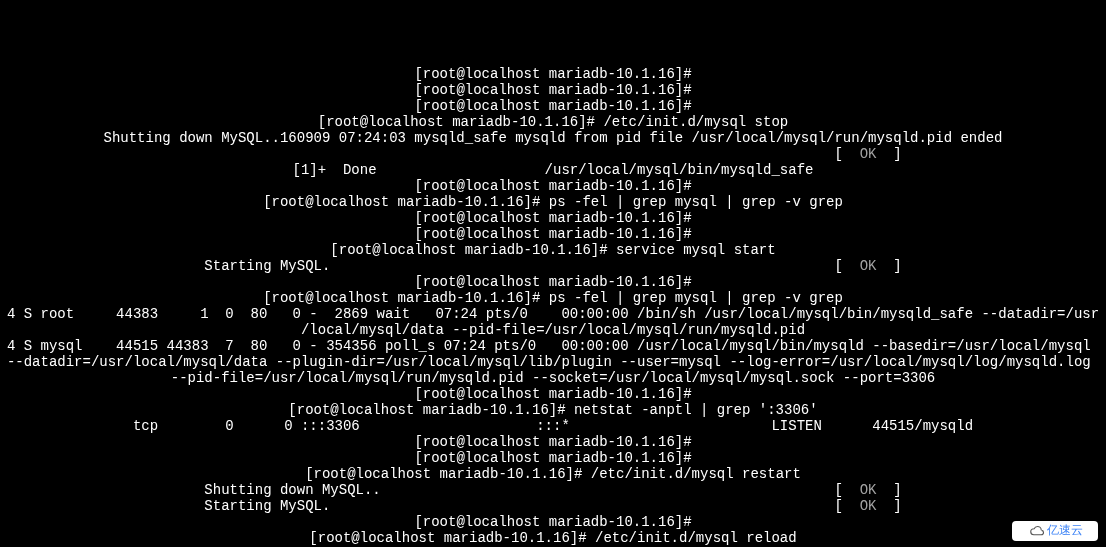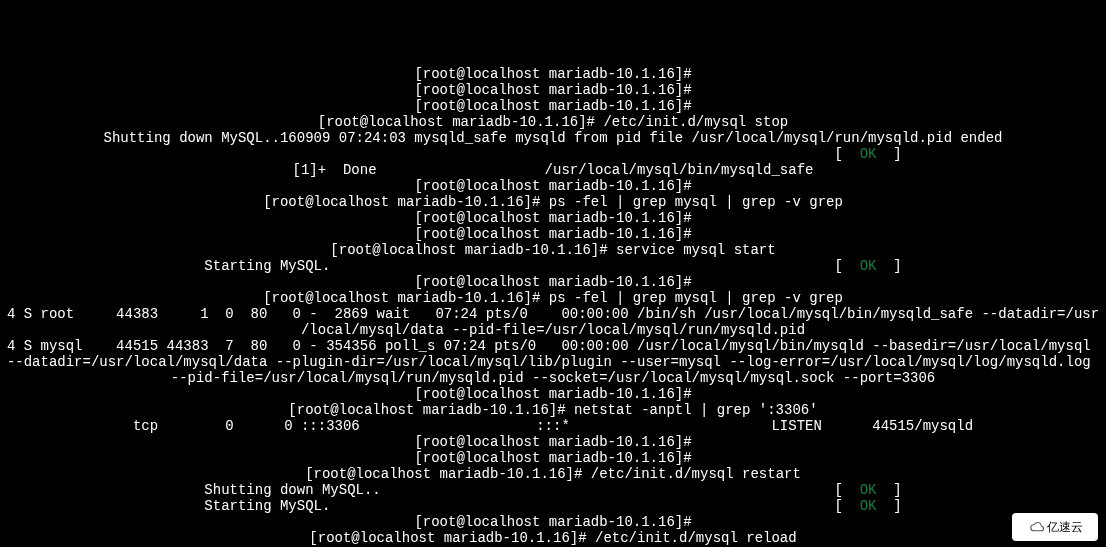--- a/index.html
+++ b/index.html
@@ -10,35 +10,35 @@
       line-height: 16px;
       color: #fff;
       width: 1106px;
       height: 547px;
       overflow: hidden;
       position: relative;
       padding: 2px 4px;
       white-space: pre;
     }
     .line { display: block; white-space: pre; text-align: center; }
-    .ok { color: #15803d; }
+    .ok { color: #a3a3a3; }
     .watermark {
       position: absolute;
       bottom: 6px;
       right: 8px;
       width: 86px;
-      height: 28px;
+      height: 20px;
       background: #fff;
       border-radius: 4px;
       display: flex;
       align-items: center;
       justify-content: center;
       font-size: 12px;
-      color: #000000;
-      font-family: Liberation Serif, serif;
+      color: #3b82f6;
+      font-family: Liberation Mono, monospace;
     }
     .watermark svg { margin-right: 2px; }
   </style>
 </head>
 <body>
 
 
 
 <div id="terminal"><div class="line">[root@localhost mariadb-10.1.16]#</div><div class="line">[root@localhost mariadb-10.1.16]#</div><div class="line">[root@localhost mariadb-10.1.16]#</div><div class="line">[root@localhost mariadb-10.1.16]# /etc/init.d/mysql stop</div><div class="line">Shutting down MySQL..160909 07:24:03 mysqld_safe mysqld from pid file /usr/local/mysql/run/mysqld.pid ended</div><div class="line"><span>                                                                           [  </span><span class="ok">OK</span><span>  ]</span></div><div class="line">[1]+  Done                    /usr/local/mysql/bin/mysqld_safe</div><div class="line">[root@localhost mariadb-10.1.16]#</div><div class="line">[root@localhost mariadb-10.1.16]# ps -fel | grep mysql | grep -v grep</div><div class="line">[root@localhost mariadb-10.1.16]#</div><div class="line">[root@localhost mariadb-10.1.16]#</div><div class="line">[root@localhost mariadb-10.1.16]# service mysql start</div><div class="line"><span>Starting MySQL.                                                            [  </span><span class="ok">OK</span><span>  ]</span></div><div class="line">[root@localhost mariadb-10.1.16]#</div><div class="line">[root@localhost mariadb-10.1.16]# ps -fel | grep mysql | grep -v grep</div><div class="line">4 S root     44383     1  0  80   0 -  2869 wait   07:24 pts/0    00:00:00 /bin/sh /usr/local/mysql/bin/mysqld_safe --datadir=/usr</div><div class="line">/local/mysql/data --pid-file=/usr/local/mysql/run/mysqld.pid</div><div class="line">4 S mysql    44515 44383  7  80   0 - 354356 poll_s 07:24 pts/0   00:00:00 /usr/local/mysql/bin/mysqld --basedir=/usr/local/mysql </div><div class="line">--datadir=/usr/local/mysql/data --plugin-dir=/usr/local/mysql/lib/plugin --user=mysql --log-error=/usr/local/mysql/log/mysqld.log </div><div class="line">--pid-file=/usr/local/mysql/run/mysqld.pid --socket=/usr/local/mysql/mysql.sock --port=3306</div><div class="line">[root@localhost mariadb-10.1.16]#</div><div class="line">[root@localhost mariadb-10.1.16]# netstat -anptl | grep ':3306'</div><div class="line">tcp        0      0 :::3306                     :::*                        LISTEN      44515/mysqld</div><div class="line">[root@localhost mariadb-10.1.16]#</div><div class="line">[root@localhost mariadb-10.1.16]#</div><div class="line">[root@localhost mariadb-10.1.16]# /etc/init.d/mysql restart</div><div class="line"><span>Shutting down MySQL..                                                      [  </span><span class="ok">OK</span><span>  ]</span></div><div class="line"><span>Starting MySQL.                                                            [  </span><span class="ok">OK</span><span>  ]</span></div><div class="line">[root@localhost mariadb-10.1.16]#</div><div class="line">[root@localhost mariadb-10.1.16]# /etc/init.d/mysql reload</div><div class="line"><span>Reloading service MySQL                                                    [  </span><span class="ok">OK</span><span>  ]</span></div></div>
 

